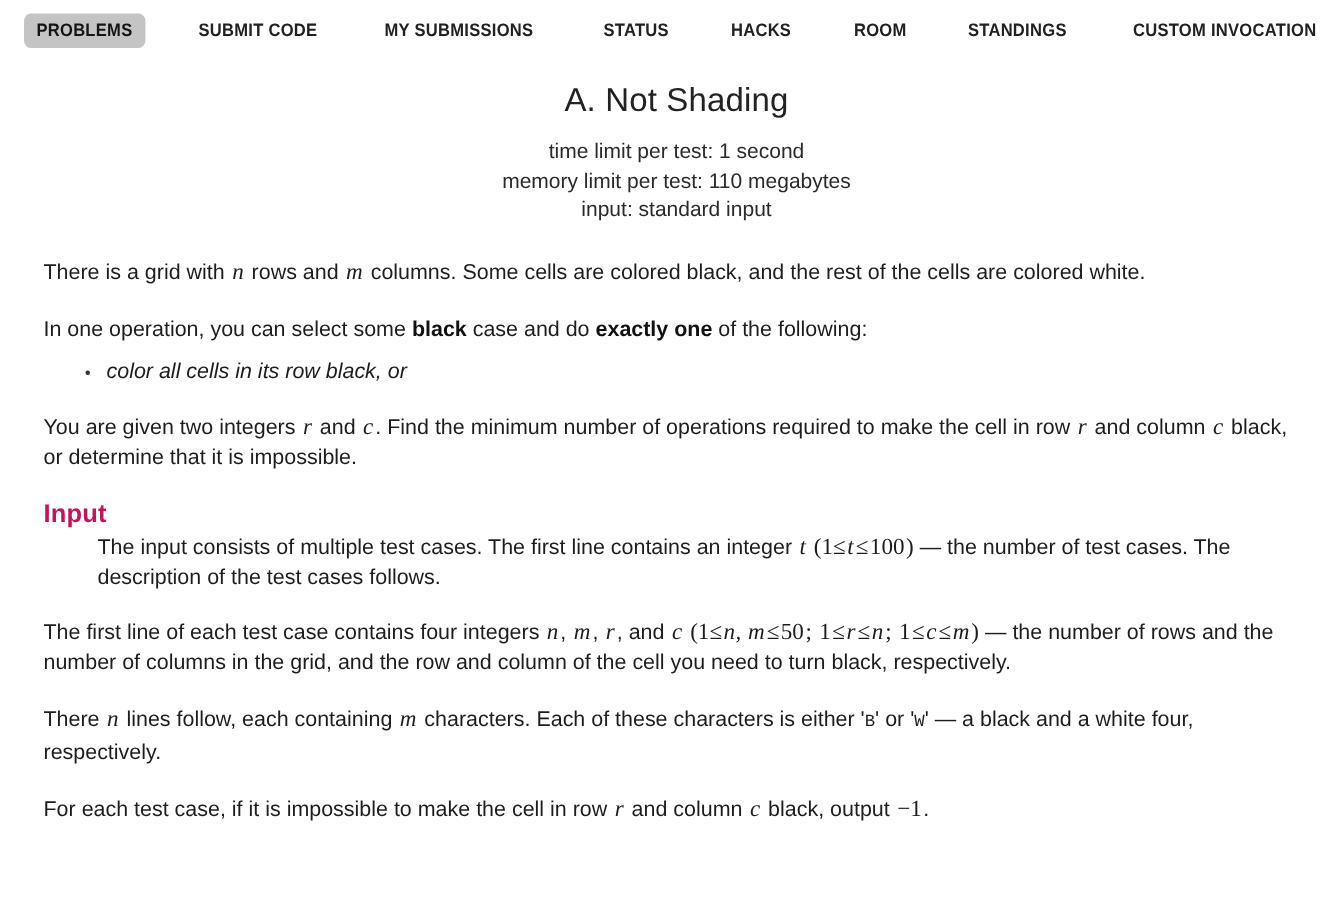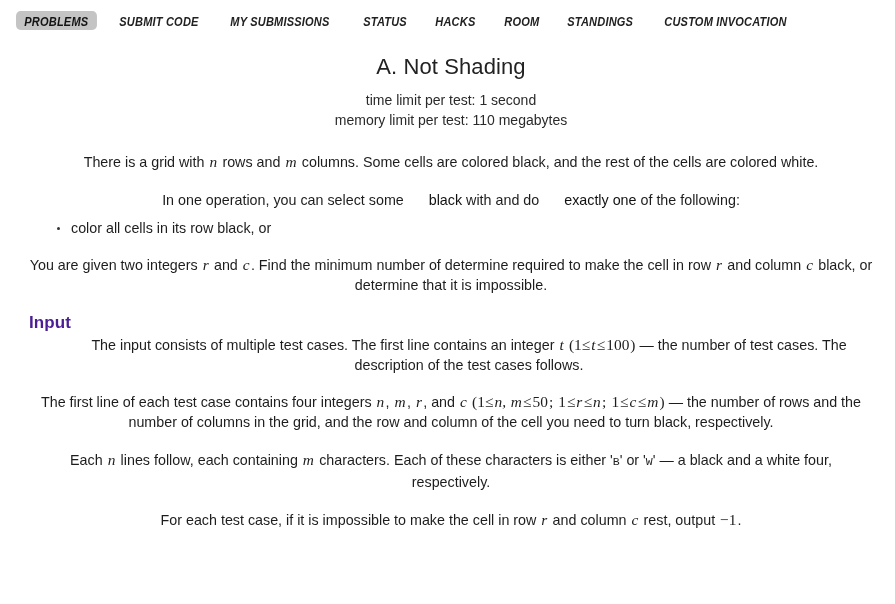--- a/index.html
+++ b/index.html
@@ -11,25 +11,25 @@
     width: 895px;
     height: 604px;
     font-family: "Liberation Sans", sans-serif;
     color: #1b1b1b;
     overflow: hidden;
   }
 
   
   .nav {
     display: flex;
+    align-items: center;
     padding: 11px 0 0 16px;
-    gap: 3px;
+    gap: 16px;
     height: 30px;
     box-sizing: border-box;
-    font-style: italic;
   }
   .nav-item {
     font-family: "Liberation Sans Narrow", "Liberation Sans", sans-serif;
     font-size: 12px;
     font-weight: bold;
     letter-spacing: 0.2px;
     color: #212121;
     text-transform: uppercase;
     padding: 4px 9px 5px 9px;
     border-radius: 5px;
@@ -64,37 +64,38 @@
     margin-bottom: 22px;
   }
   .limits div { white-space: nowrap; }
 
   
   .para {
     font-size: 14.3px;
     line-height: 20px;
     color: #1d1d1d;
     margin: 0 0 18px 0;
-    text-align: center;
+    text-align: left;
   }
   .para.tight { margin-bottom: 8px; }
   .sec-head {
     font-family: "Liberation Sans Narrow", "Liberation Sans", sans-serif;
     font-size: 17px;
     font-weight: bold;
-    color: #4c1d95;
+    color: #be185d;
     margin: 0 0 2px 0;
     letter-spacing: 0.1px;
   }
   .sec-head + .para { margin-bottom: 17px; margin-left: 36px; }
 
   ul.op-list {
     margin: 0 0 16px 0;
     padding-left: 28px;
     list-style: none;
+    font-style: italic;
   }
   ul.op-list li {
     font-size: 14.3px;
     line-height: 21px;
     color: #1d1d1d;
     position: relative;
     padding-left: 14px;
   }
   ul.op-list li::before {
     content: "";
@@ -119,21 +120,21 @@
     font-family: "Liberation Serif", "DejaVu Serif", serif;
     font-style: normal;
     font-size: 15.4px;
     padding: 0 1px;
   }
   .mw {
     font-family: "Liberation Serif", "DejaVu Serif", serif;
     font-style: normal;
     font-size: 15.4px;
   }
-  b.strong { font-weight: normal; color: #111; margin-left: 21px; }
+  b.strong { font-weight: bold; color: #111; }
   .tt {
     font-family: "Liberation Mono", "DejaVu Sans Mono", monospace;
     font-size: 11.5px;
     text-transform: uppercase;
   }
 </style>
 </head>
 <body>
 
 <div class="nav">
@@ -147,36 +148,37 @@
   <div class="nav-item"><span>CUSTOM INVOCATION</span></div>
 </div>
 
 <div class="statement">
 
   <div class="prob-title">A. Not Shading</div>
 
   <div class="limits">
     <div>time limit per test: 1 second</div>
     <div>memory limit per test: 110 megabytes</div>
+    <div>input: standard input</div>
   </div>
 
   <p class="para"><span>There is a grid with </span><span class="m">n</span><span> rows and </span><span class="m">m</span><span> columns. Some cells are colored black, and the rest of the cells are colored white.</span></p>
 
-  <p class="para tight"><span>In one operation, you can select some </span><b class="strong">black</b><span> with and do </span><b class="strong">exactly one</b><span> of the following:</span></p>
+  <p class="para tight"><span>In one operation, you can select some </span><b class="strong">black</b><span> case and do </span><b class="strong">exactly one</b><span> of the following:</span></p>
 
   <ul class="op-list">
     <li>color all cells in its row black, or</li>
   </ul>
 
-  <p class="para"><span>You are given two integers </span><span class="m">r</span><span> and </span><span class="m">c</span><span>. Find the minimum number of determine required to make the cell in row </span><span class="m">r</span><span> and column </span><span class="m">c</span><span> black, or determine that it is impossible.</span></p>
+  <p class="para"><span>You are given two integers </span><span class="m">r</span><span> and </span><span class="m">c</span><span>. Find the minimum number of operations required to make the cell in row </span><span class="m">r</span><span> and column </span><span class="m">c</span><span> black, or determine that it is impossible.</span></p>
 
   <div class="sec-head">Input</div>
 
   <p class="para"><span>The input consists of multiple test cases. The first line contains an integer </span><span class="m">t</span> <span class="mw">(1</span><span class="mw">≤</span><span class="m">t</span><span class="mw">≤</span><span class="mn">100</span><span class="mw">)</span><span> — the number of test cases. The description of the test cases follows.</span></p>
 
   <p class="para"><span>The first line of each test case contains four integers </span><span class="m">n</span><span>, </span><span class="m">m</span><span>, </span><span class="m">r</span><span>, and </span><span class="m">c</span> <span class="mw">(1</span><span class="mw">≤</span><span class="m">n, m</span><span class="mw">≤</span><span class="mn">50</span><span class="mw">;</span> <span class="mn">1</span><span class="mw">≤</span><span class="m">r</span><span class="mw">≤</span><span class="m">n</span><span class="mw">;</span> <span class="mn">1</span><span class="mw">≤</span><span class="m">c</span><span class="mw">≤</span><span class="m">m</span><span class="mw">)</span><span> — the number of rows and the number of columns in the grid, and the row and column of the cell you need to turn black, respectively.</span></p>
 
-  <p class="para"><span>Each </span><span class="m">n</span><span> lines follow, each containing </span><span class="m">m</span><span> characters. Each of these characters is either '</span><span class="tt">B</span><span>' or '</span><span class="tt">W</span><span>' — a black and a white four, respectively.</span></p>
+  <p class="para"><span>There </span><span class="m">n</span><span> lines follow, each containing </span><span class="m">m</span><span> characters. Each of these characters is either '</span><span class="tt">B</span><span>' or '</span><span class="tt">W</span><span>' — a black and a white four, respectively.</span></p>
 
 
-  <p class="para"><span>For each test case, if it is impossible to make the cell in row </span><span class="m">r</span><span> and column </span><span class="m">c</span><span> rest, output </span><span class="mn">−1</span><span>.</span></p>
+  <p class="para"><span>For each test case, if it is impossible to make the cell in row </span><span class="m">r</span><span> and column </span><span class="m">c</span><span> black, output </span><span class="mn">−1</span><span>.</span></p>
 
 </div>
 
 </body></html>

